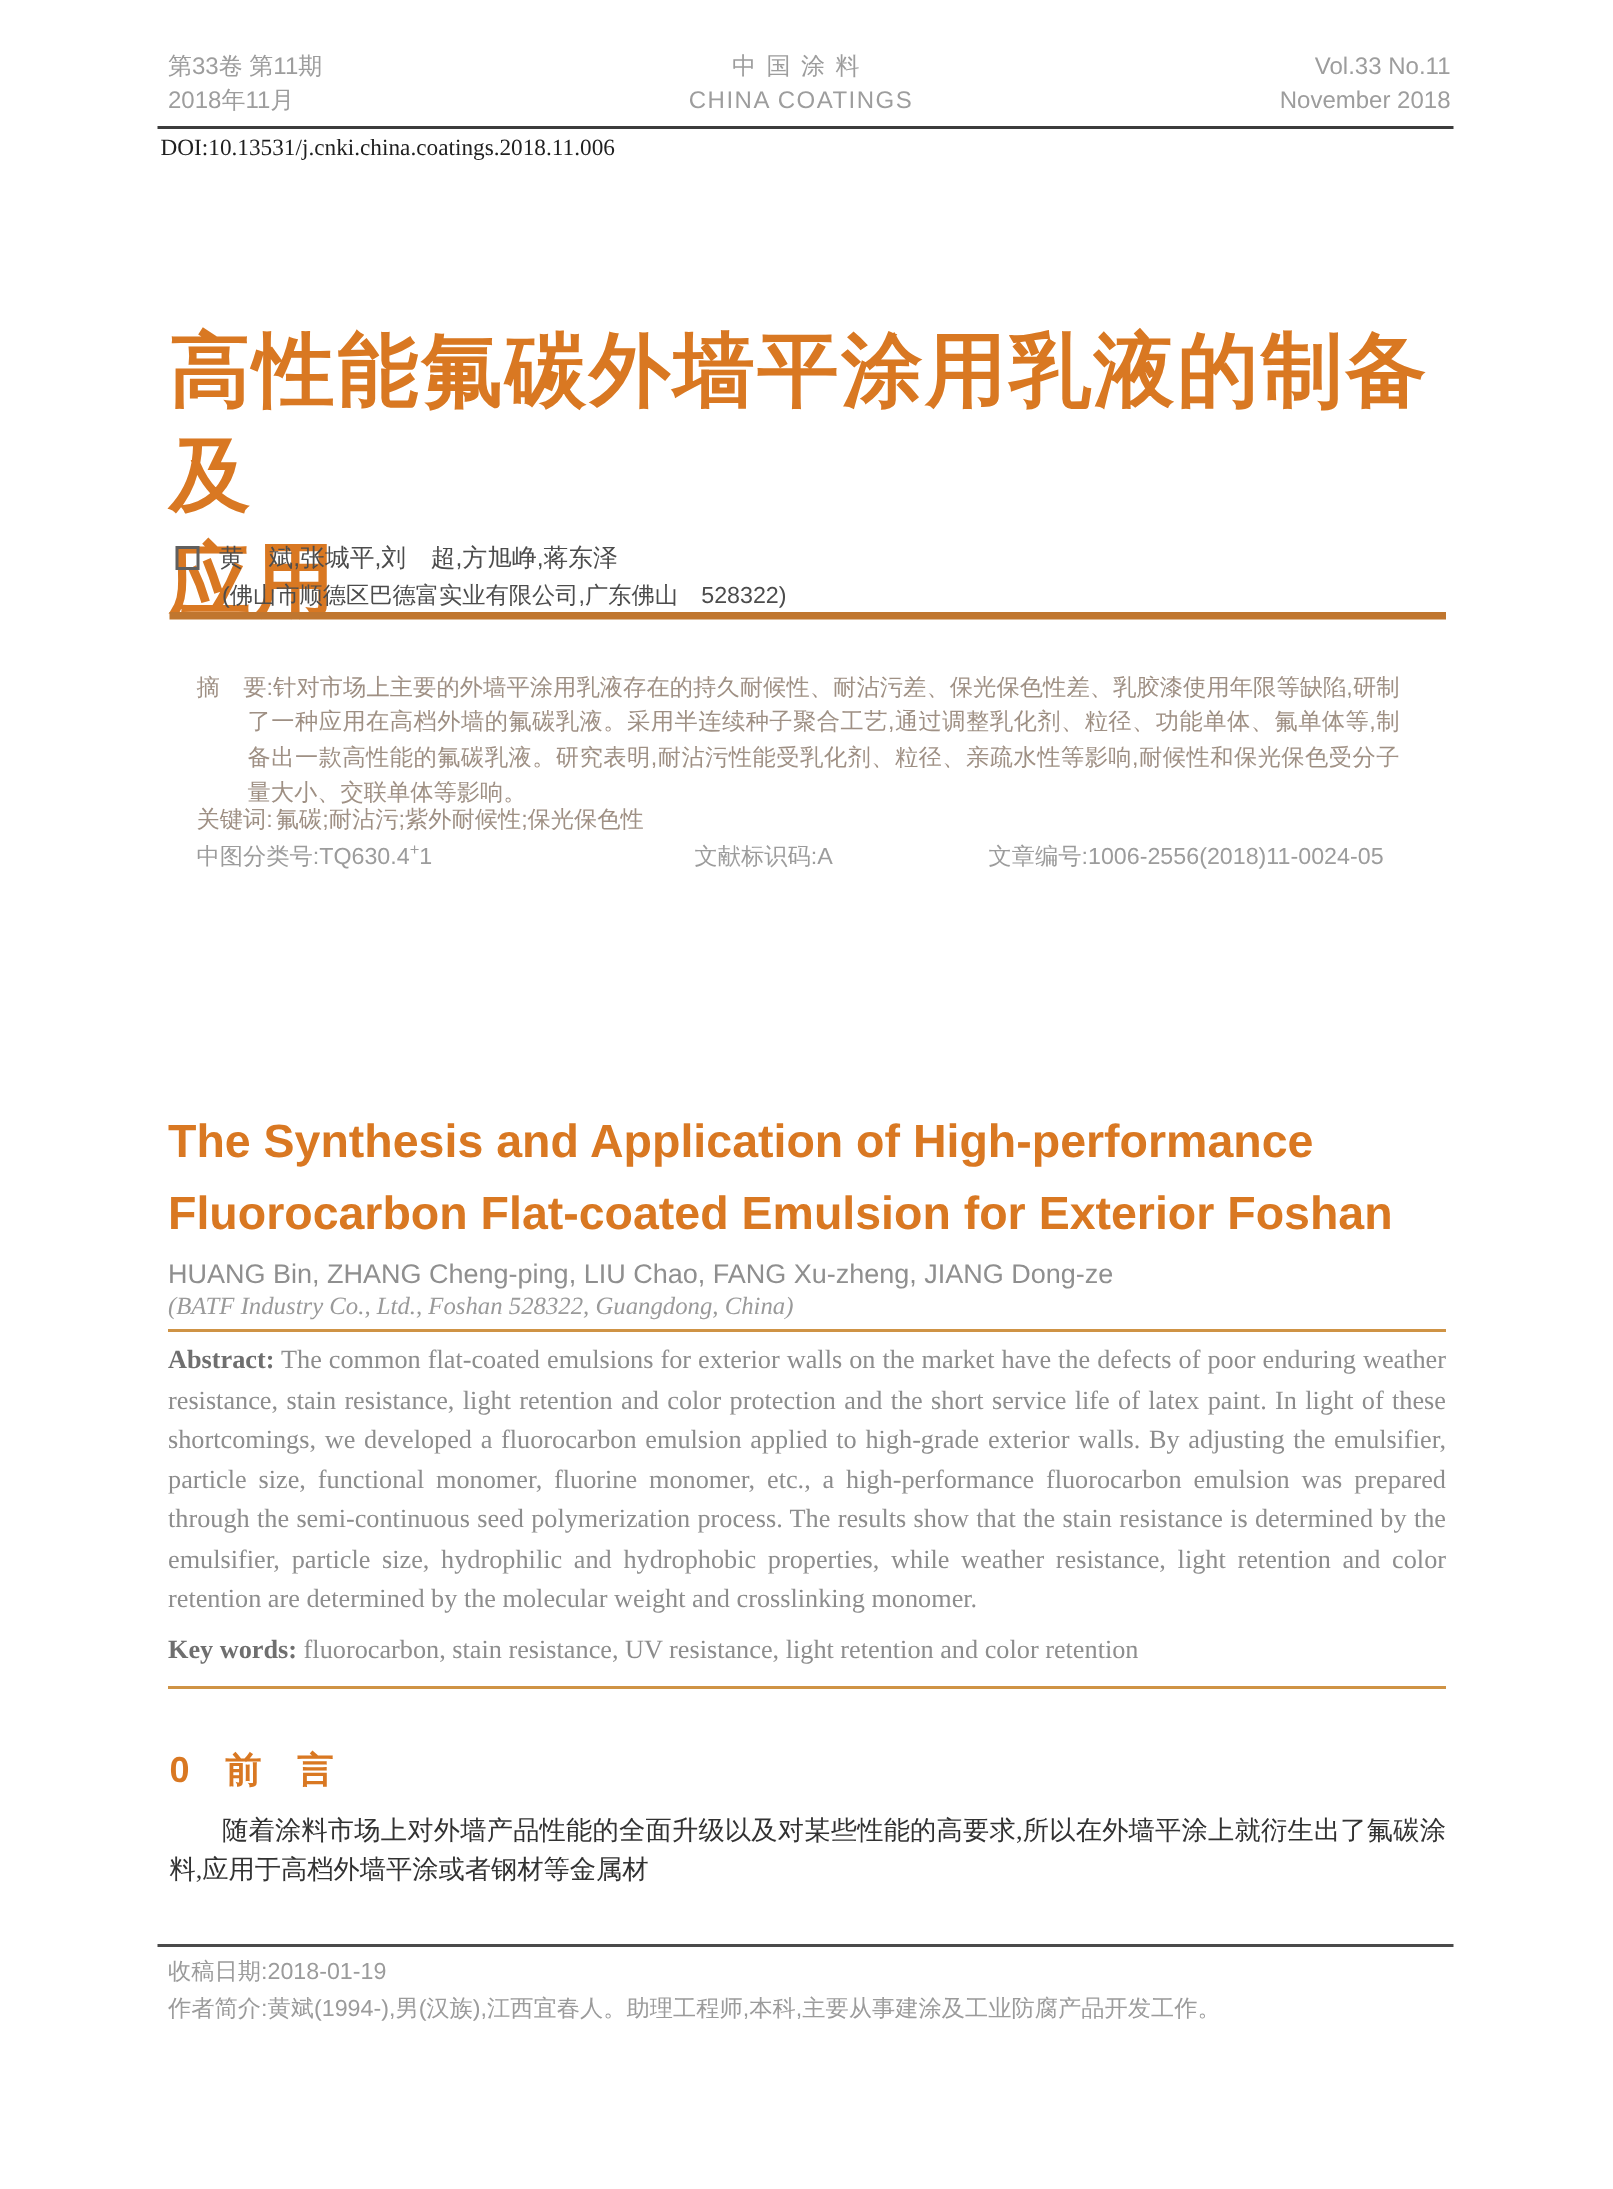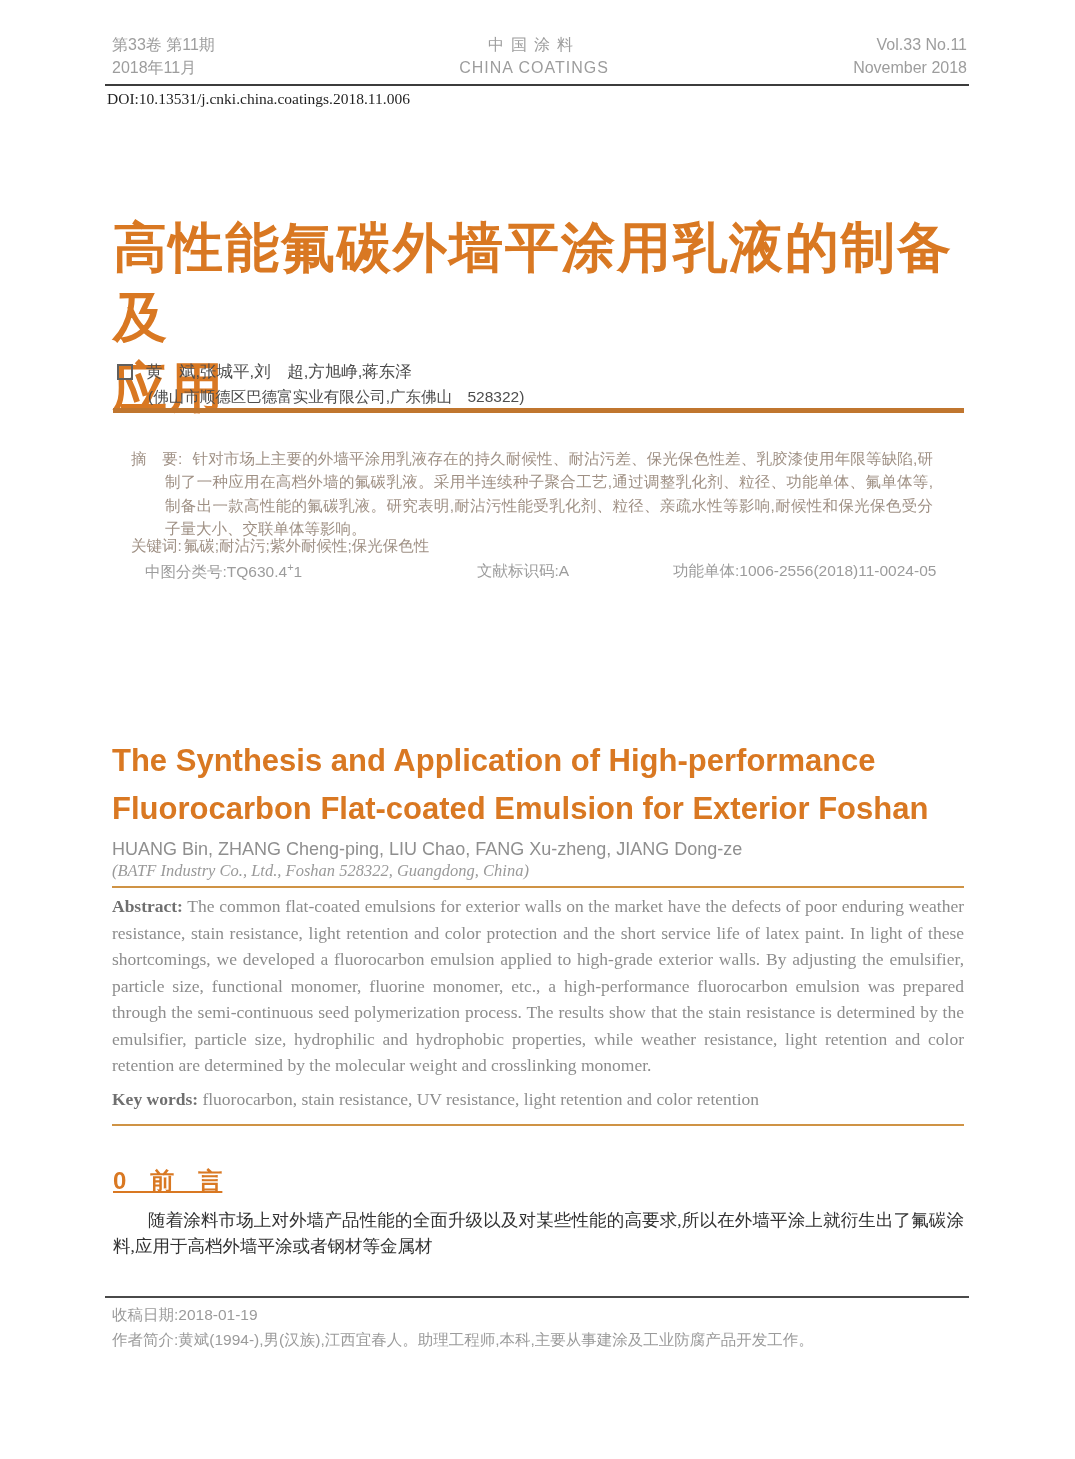--- a/index.html
+++ b/index.html
@@ -37,25 +37,25 @@
   }
   .author-square { width:12px; height:12px; border:2px solid #5f5f5f; background:transparent; }
   .affil-cn { position:absolute; top:387px; left:148px; color:#4c4c4c; font-size:15.5px; }
   .rule-thick { position:absolute; top:408px; left:113px; width:851px; height:5px; background:#c0762f; }
   
   .abstract-cn {
     position:absolute; top:431px; left:131px; width:802px;
     font-size:15.5px; line-height:23.5px; color:#9f9084;
     text-align:justify; padding-left:34px; text-indent:-34px; box-sizing:border-box;
   }
-  .abstract-cn .lbl { margin-right:10px; }
+  .abstract-cn .lbl { }
   .keywords-cn { position:absolute; top:536px; left:131px; font-size:15.5px; color:#9f9084; }
   .keywords-cn .lbl { margin-right:2px; }
   .classification {
-    position:absolute; top:561px; left:145px; width:833px;
+    position:absolute; top:561px; left:131px; width:833px;
     font-size:15.5px; color:#9c9c9c; display:flex;
   }
   .classification .clc { width:332px; }
   .classification .doccode { width:196px; }
   .classification .artid { flex:1; }
   .classification sup { font-size:11px; }
   
   .title-en {
     position:absolute; top:737px; left:112px; width:880px;
     font-size:31px; line-height:48px; font-weight:bold; color:#d97822;
@@ -78,21 +78,21 @@
     font-size:17.5px; line-height:26px; color:#8d8d8d;
   }
   .rule-en-bottom { margin-top:12px; width:852px; height:2px; background:#cf9345; }
   
   .intro {
     position:absolute; top:1166px; left:113px; width:851px;
     display:flex; gap:28px;
   }
   .intro .col { flex:1; }
   .intro-heading {
-    margin:0; color:#d97822; font-size:24px; line-height:30px; font-weight:bold;text-decoration:underline;
+    margin:0; color:#d97822; font-size:24px; line-height:30px; font-weight:bold;
   }
   .intro-para-left {
     margin:12px 0 0 0; font-family:"Liberation Serif", serif;
     font-size:17.5px; line-height:25.5px; color:#323232;
     text-align:justify; text-indent:2em;
   }
   .intro-para-right {
     margin:13px 0 0 0; font-family:"Liberation Serif", serif;
     font-size:17.5px; line-height:27.5px; color:#323232; text-align:justify;
   }
@@ -149,21 +149,21 @@
 
   <p class="abstract-cn">
     <span class="lbl">摘　要:</span><span>针对市场上主要的外墙平涂用乳液存在的持久耐候性、耐沾污差、保光保色性差、乳胶漆使用年限等缺陷,研制了一种应用在高档外墙的氟碳乳液。采用半连续种子聚合工艺,通过调整乳化剂、粒径、功能单体、氟单体等,制备出一款高性能的氟碳乳液。研究表明,耐沾污性能受乳化剂、粒径、亲疏水性等影响,耐候性和保光保色受分子量大小、交联单体等影响。</span>
   </p>
   <div class="keywords-cn">
     <span class="lbl">关键词:</span><span>氟碳;耐沾污;紫外耐候性;保光保色性</span>
   </div>
   <div class="classification">
     <span class="clc"><span>中图分类号:</span><span>TQ630.4</span><sup>+</sup><span>1</span></span>
     <span class="doccode"><span>文献标识码:</span><span>A</span></span>
-    <span class="artid"><span>功能单体:</span><span>1006-2556(2018)11-0024-05</span></span>
+    <span class="artid"><span>文章编号:</span><span>1006-2556(2018)11-0024-05</span></span>
   </div>
 
   <div class="title-en">
     <div>The Synthesis and Application of High-performance</div>
     <div>Fluorocarbon Flat-coated Emulsion for Exterior Foshan</div>
   </div>
   <div class="authors-en">HUANG Bin, ZHANG Cheng-ping, LIU Chao, FANG Xu-zheng, JIANG Dong-ze</div>
   <div class="affil-en">(BATF Industry Co., Ltd., Foshan 528322, Guangdong, China)</div>
   <div class="rule-en-top"></div>
 

